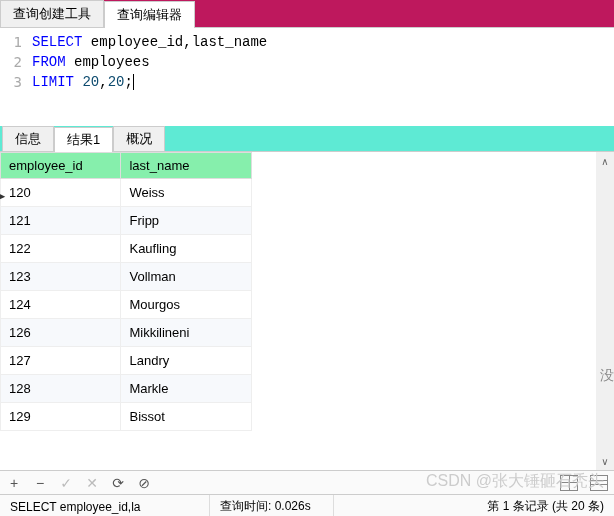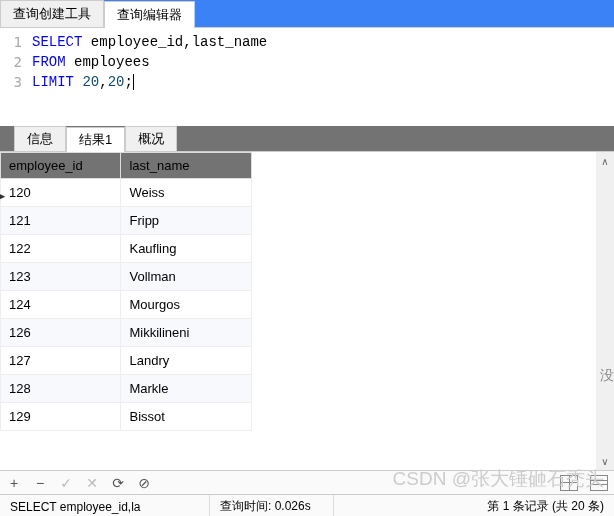--- a/index.html
+++ b/index.html
@@ -1,34 +1,34 @@
 <!DOCTYPE html>
 <html><head>
 <meta charset="utf-8">
 <style>
 * { box-sizing: border-box; margin: 0; padding: 0; }
 body { font-family: "Microsoft YaHei", Arial, sans-serif; font-size: 13px; background: #fff; width: 614px; height: 516px; overflow: hidden; position: relative; }
-.top-tabs { display: flex; background: #3b82f6; border-bottom: 1px solid #ccc; height: 28px; }
+.top-tabs { display: flex; background: #be185d; border-bottom: 1px solid #ccc; height: 28px; }
 .top-tab { padding: 4px 12px; border: 1px solid #ccc; border-bottom: none; background: #f0f0f0; cursor: pointer; font-size: 13px; }
 .top-tab.active { background: #fff; position: relative; top: 1px; }
 .editor { padding: 4px 0; font-family: Consolas, monospace; font-size: 14px; background: #fff; }
 .editor-line { display: flex; height: 20px; line-height: 20px; }
 .gutter { width: 32px; text-align: right; color: #aaa; padding-right: 10px; user-select: none; }
 .code { white-space: pre; font-family: Liberation Mono, monospace; }
 .kw { color: #0000ff; }
 .num { color: #0c4a6e; }
 .plain { color: #000; }
 .cursor-caret { display: inline-block; width: 1px; height: 16px; background: #000; vertical-align: middle; }
 .divider-gap { height: 30px; background: #fff; }
-.result-tabs { display: flex; border-bottom: 1px solid #ccc; height: 26px; background: #737373; padding-left: 14px; }
+.result-tabs { display: flex; border-bottom: 1px solid #ccc; height: 26px; background: #5eead4; padding-left: 2px; }
 .result-tab { padding: 3px 12px; border: 1px solid #ccc; border-bottom: none; background: #f0f0f0; cursor: pointer; font-size: 13px; margin-right: 0; }
 .result-tab.active { background: #fff; position: relative; top: 1px; }
 .table-wrap { position: relative; height: 318px; overflow: hidden; border-top: 0; }
 .data-table { border-collapse: collapse; width: 252px; }
-.data-table th { background: #737373; text-align: left; padding: 5px 8px; border: 1px solid #ddd; font-weight: normal; font-size: 13px; height: 26px; }
+.data-table th { background: #86efac; text-align: left; padding: 5px 8px; border: 1px solid #ddd; font-weight: normal; font-size: 13px; height: 26px; }
 .data-table td { padding: 5px 8px; border: 1px solid #eee; font-size: 13px; height: 28px; }
 .data-table tr:nth-child(even) td { background: #f7f9fc; }
 .col-id { width: 120px; text-align: left; padding-right: 6px !important; }
 .col-name { width: 130px; }
 .row-marker { position: absolute; left: -2px; top: 30px; width: 8px; height: 26px; display: flex; align-items: center; justify-content: center; color: #333; }
 .scrollbar-v { position: absolute; right: 0; top: 0; width: 18px; height: 100%; background: #f0f0f0; }
 .scroll-up, .scroll-down { height: 18px; display: flex; align-items: center; justify-content: center; color: #666; font-size: 10px; cursor: pointer; }
 .scroll-down { position: absolute; bottom: 0; width: 100%; }
 .right-edge-text { position: absolute; right: 0; top: 215px; color: #888; font-size: 14px; writing-mode: horizontal-tb; }
 .toolbar { height: 24px; border-top: 1px solid #ccc; display: flex; align-items: center; padding: 0 6px; gap: 10px; background: #fafafa; }
@@ -36,21 +36,21 @@
 .tb-btn.disabled { color: #bbb; }
 .tb-spacer { flex: 1; }
 .view-btn { width: 18px; height: 16px; border: 1px solid #888; display: inline-flex; cursor: pointer; margin-left: 2px; }
 .view-grid { background: linear-gradient(#888,#888) 50% 0/1px 100% no-repeat, linear-gradient(#888,#888) 0 50%/100% 1px no-repeat; }
 .view-form { background: linear-gradient(#888,#888) 0 33%/100% 1px no-repeat, linear-gradient(#888,#888) 0 66%/100% 1px no-repeat; }
 .status-bar { height: 24px; border-top: 1px solid #ccc; display: flex; align-items: center; font-size: 12px; background: #fafafa; }
 .status-cell { padding: 0 10px; border-right: 1px solid #ddd; height: 100%; display: flex; align-items: center; white-space: nowrap; overflow: hidden; }
 .sc1 { width: 210px; }
 .sc2 { flex: 1; }
 .sc3 { width: 280px; text-align: right; justify-content: flex-end; border-right: none; }
-.watermark { position: absolute; right: 10px; bottom: 24px; color: #ccc; font-size: 19px; pointer-events: none; }
+.watermark { position: absolute; right: 10px; bottom: 24px; color: #ccc; font-size: 16px; pointer-events: none; }
 </style>
 </head>
 <body>
 
 <div class="top-tabs">
   <div class="top-tab">查询创建工具</div>
   <div class="top-tab active">查询编辑器</div>
 </div>
 
 <div class="editor" id="editor">

